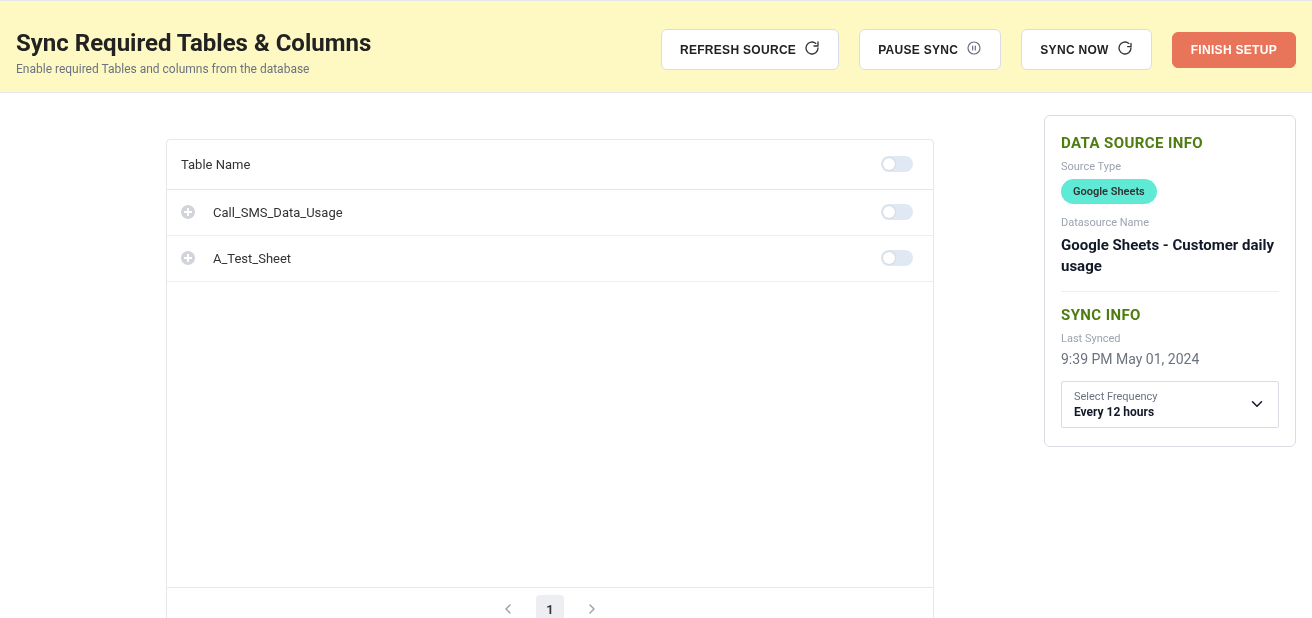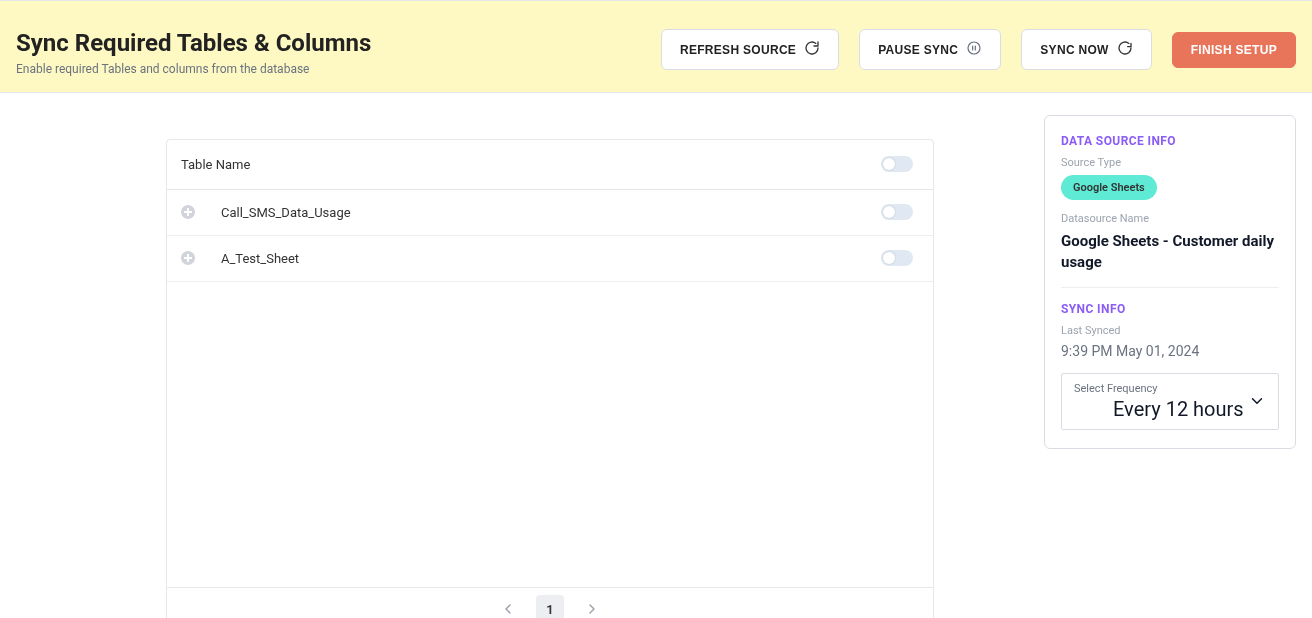--- a/index.html
+++ b/index.html
@@ -93,21 +93,21 @@
   }
   .table-row {
     border-bottom: 1px solid #eceef1;
     height: 46px;
     font-size: 13px;
     color:#333;
   }
   .row-left {
     display:flex;
     align-items:center;
-    gap: 26px;
+    gap: 18px;
   }
   .plus-icon {
     width: 14px; height: 14px;
     border-radius: 50%;
     background: #d1d5db;
     position: relative;
     flex-shrink: 0;
   }
   .plus-icon::before, .plus-icon::after{
     content:"";
@@ -175,23 +175,23 @@
 
   
   .info-panel {
     margin-left:auto;
     width: 252px;
     border: 1px solid #d9dde3;
     border-radius: 6px;
     padding: 18px 16px;
   }
   .info-heading {
-    font-size: 12px;
+    font-size: 15px;
     font-weight: 700;
-    color:#8b5cf6;
+    color:#4d7c0f;
     letter-spacing:.4px;
     margin-bottom: 8px;
   }
   .info-label {
     font-size: 11px;
     color:#9ca3af;
     margin-bottom: 6px;
   }
   .chip {
     display:inline-block;
@@ -232,24 +232,23 @@
   .select-text {
     display:flex;
     flex-direction:column;
   }
   .select-text .lbl {
     font-size:11px;
     color:#6b7280;
     margin-bottom: 2px;
   }
   .select-text .val {
-    font-size:20px;
-    font-weight:400;
+    font-size:12px;
+    font-weight:700;
     color:#111827;
-    margin-left:39px;
   }
   .chev { width:18px; height:18px; }
 
 </style>
 </head>
 <body>
 
 <div class="header">
   <div class="header-left">
     <h1 class="page-title">Sync Required Tables &amp; Columns</h1>

